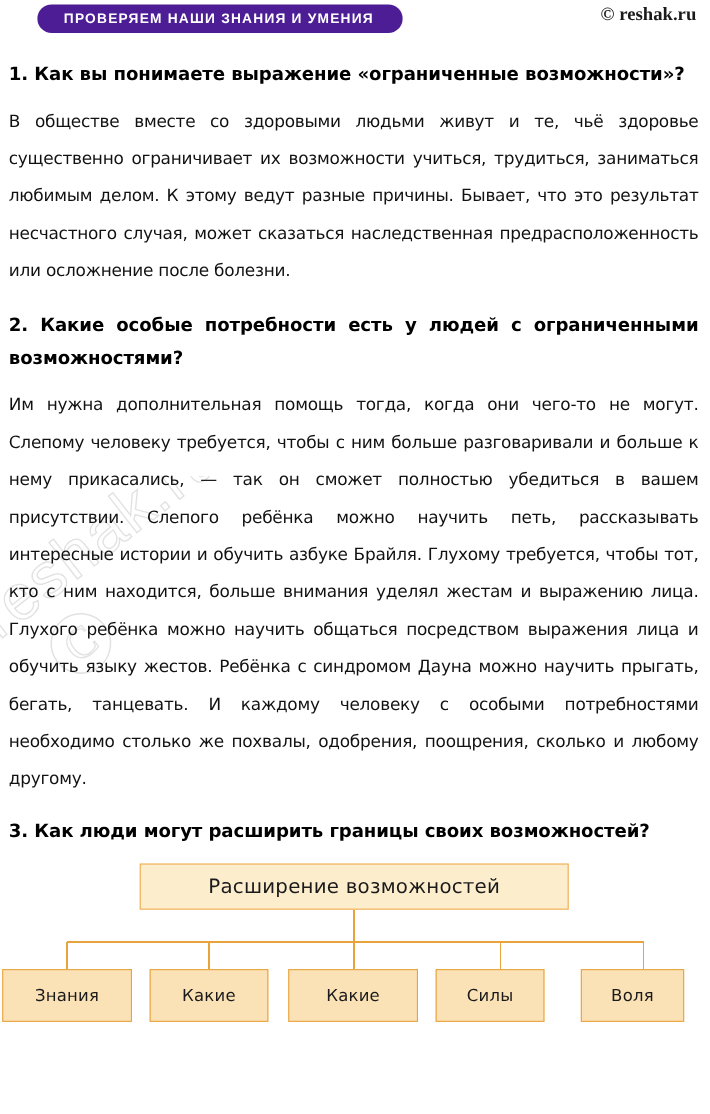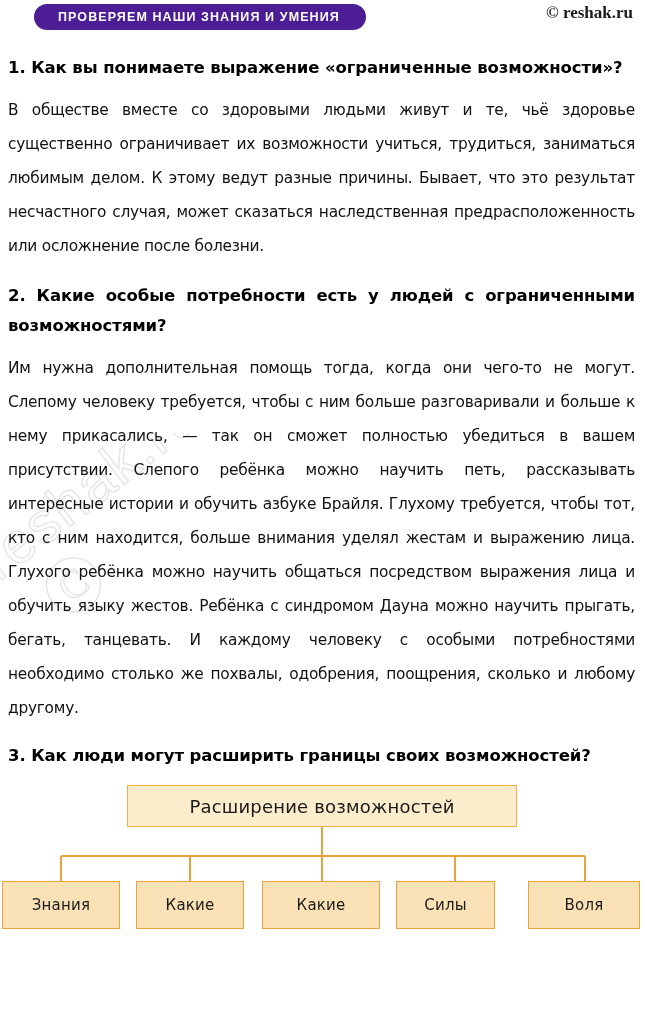--- a/index.html
+++ b/index.html
@@ -136,21 +136,21 @@
     font-size: 18px;
   }
   .dg-box.leaf {
     height: 48px;
     top: 104px;
   }
   .leaf-0 { left: 2px;   width: 118px; }
   .leaf-1 { left: 136px; width: 108px; }
   .leaf-2 { left: 262px; width: 118px; }
   .leaf-3 { left: 396px; width: 99px; }
-  .leaf-4 { left: 528px; width: 112px; }
+  .leaf-4 { left: 528px; width: 94px; }
 
   .connectors {
     position: absolute;
     left: 0; top: 0;
     width: 645px; height: 160px;
     pointer-events: none;
   }
 </style>
 </head>
 <body>

